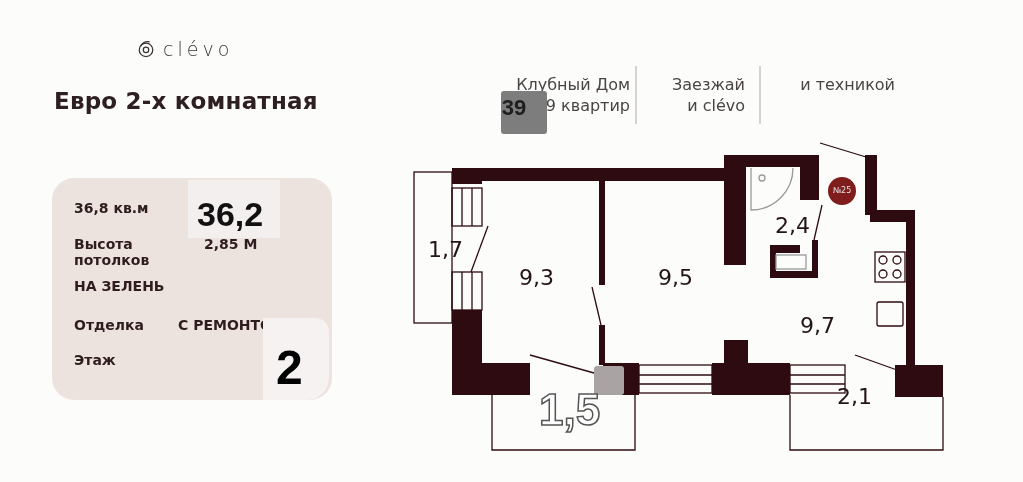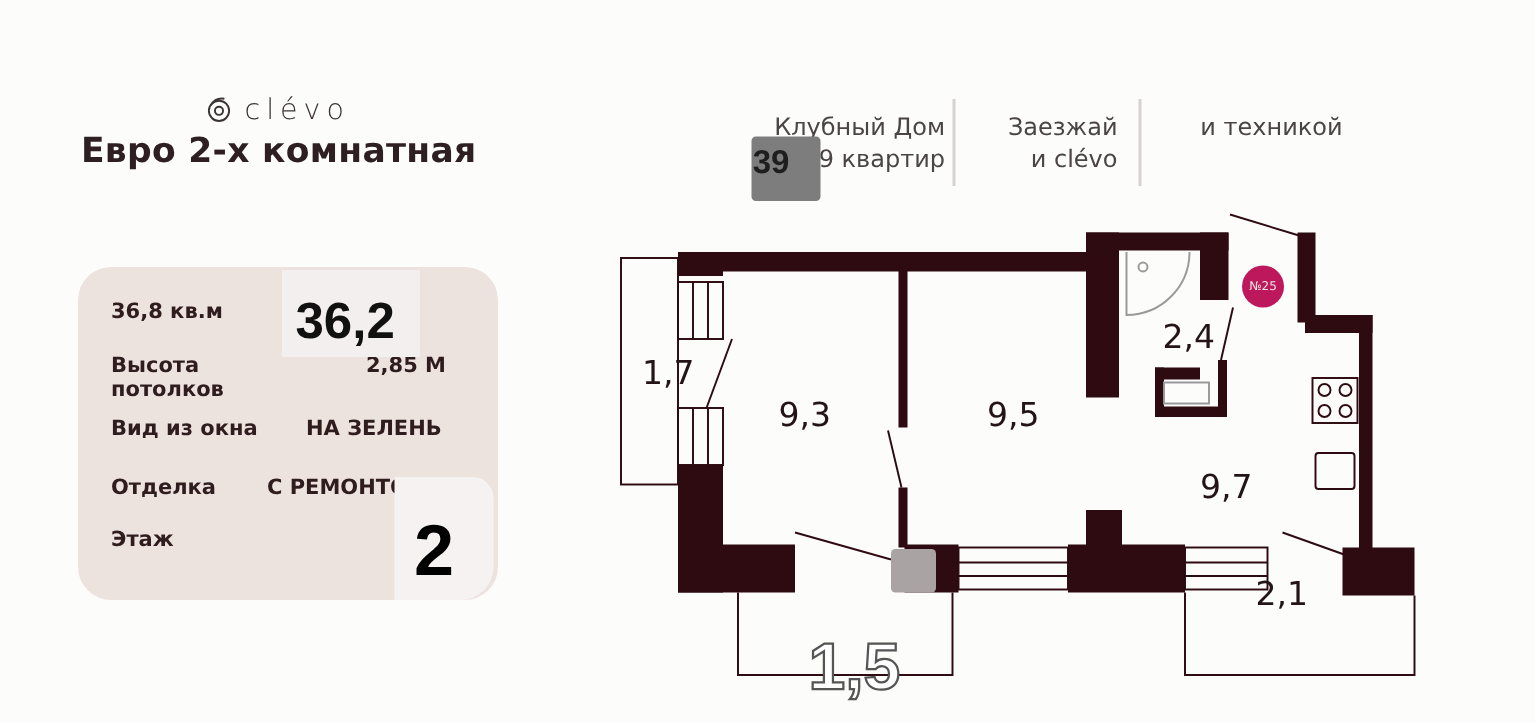--- a/index.html
+++ b/index.html
@@ -1,19 +1,19 @@
 <!DOCTYPE html>
 <html><head>
 <meta charset="utf-8">
 <style>
   * { box-sizing: border-box; margin: 0; padding: 0; }
   html, body { width: 1023px; height: 482px; background: #fcfcfb; overflow: hidden; }
   body { position: relative; font-family: "DejaVu Sans", sans-serif; color: #2a1a1c; }
 
-  .logo { position: absolute; left: 137px; top: 38px; display: flex; align-items: center; gap: 8px; margin-top: 24px; }
+  .logo { position: absolute; left: 137px; top: 38px; display: flex; align-items: center; gap: 8px; }
   .logo-mark { width: 18px; height: 18px; }
   .logo-text { font-size: 19px; letter-spacing: 4px; color: #3b3436; font-weight: 300; }
 
   .title { position: absolute; left: 54px; top: 88px; font-size: 23px; font-weight: bold; color: #2e2022; letter-spacing: 0.2px; }
 
   .info-card { position: absolute; left: 52px; top: 178px; width: 280px; height: 222px; background: #ede3de; border-radius: 22px; }
   .info-row { position: absolute; left: 22px; display: flex; font-size: 14px; color: #2e1c1e; font-weight: bold; }
   .info-label { width: 130px; font-weight: 600; }
   .info-value { font-weight: bold; }
 
@@ -23,46 +23,45 @@
   .overlay-floor-text { position: absolute; left: 276px; top: 340px; font-size: 48px; font-weight: bold; color: #000; font-family: "Liberation Sans", sans-serif; }
 
   .feature { position: absolute; top: 74px; text-align: right; font-size: 16px; line-height: 21px; color: #4a4446; }
   .feature-divider { position: absolute; top: 66px; width: 2px; height: 58px; background: #d7d2d2; }
 
   .badge-39 { position: absolute; left: 501px; top: 91px; width: 46px; height: 43px; background: #7d7d7d; border-radius: 3px; }
   .badge-39-text { position: absolute; left: 501px; top: 95px; width: 26px; text-align: center; font-size: 22px; font-weight: bold; color: #1e1e1e; font-family: "Liberation Sans", sans-serif; }
 
   .plan { position: absolute; left: 0; top: 0; }
   .room-label { position: absolute; font-size: 22px; font-weight: normal; color: #231416; }
-  .big-balcony-label { position: absolute; left: 539px; top: 385px; font-size: 44px; font-weight: bold; color: #fff; -webkit-text-stroke: 1.5px #555; font-family: "Liberation Sans", sans-serif; margin-top: 35px; }
-  .n25 { position: absolute; left: 828px; top: 177px; width: 28px; height: 28px; border-radius: 50%; background: #be185d; color: #e6e3e3; font-size: 8px; text-align: center; line-height: 28px; }
+  .big-balcony-label { position: absolute; left: 539px; top: 385px; font-size: 44px; font-weight: bold; color: #fff; -webkit-text-stroke: 1.5px #555; font-family: "Liberation Sans", sans-serif; }
+  .n25 { position: absolute; left: 828px; top: 177px; width: 28px; height: 28px; border-radius: 50%; background: #7f1d1d; color: #e6e3e3; font-size: 8px; text-align: center; line-height: 28px; }
 </style>
 </head>
 <body>
 
 <div class="logo">
   <svg class="logo-mark" viewBox="0 0 20 20">
     <circle cx="10" cy="11" r="7.5" fill="none" stroke="#3b3436" stroke-width="1.4"></circle>
     <path d="M10 11 m-3 0 a3 3 0 1 0 6 0 a3 3 0 1 0 -6 0 M4 7 Q7 1 14 2" fill="none" stroke="#3b3436" stroke-width="1.4"></path>
   </svg>
   <span class="logo-text">clévo</span>
 </div>
 
 <div class="title">Евро 2-х комнатная</div>
 
 <div class="info-card"></div>
 <div class="info-row" style="top:200px; left:74px;">
   <span class="info-value">36,8 кв.м</span>
 </div>
-<div class="info-row" style="top:236px; left:74px;gap:40px;">
+<div class="info-row" style="top:236px; left:74px;">
   <span class="info-label">Высота потолков</span>
   <span class="info-value" style="margin-left:0px;">2,85 М</span>
 </div>
 <div class="info-row" style="top:278px; left:74px;">
-  <span class="info-label">Вид из окна</span>
   <span class="info-value">НА ЗЕЛЕНЬ</span>
 </div>
 <div class="info-row" style="top:317px; left:74px;">
   <span class="info-label" style="width:104px;">Отделка</span>
   <span class="info-value">С РЕМОНТОМ</span>
 </div>
 <div class="info-row" style="top:352px; left:74px;">
   <span class="info-label">Этаж</span>
 </div>
 

